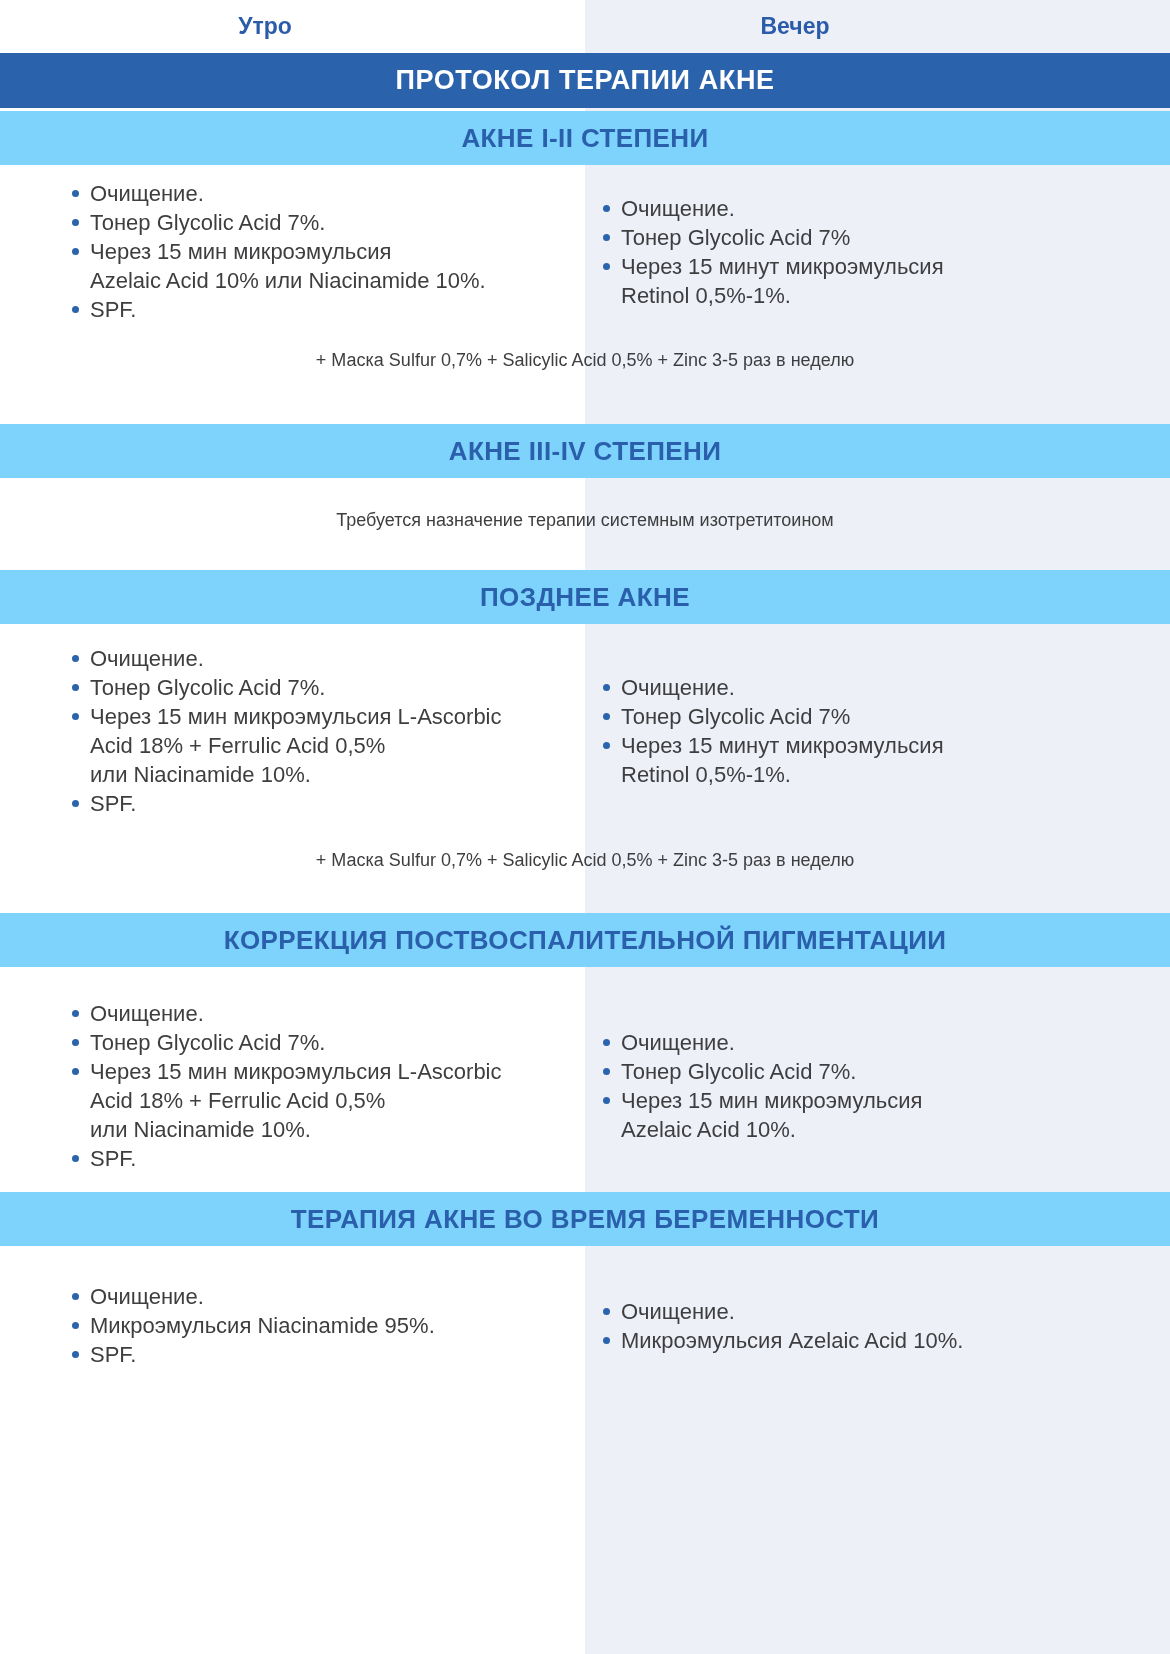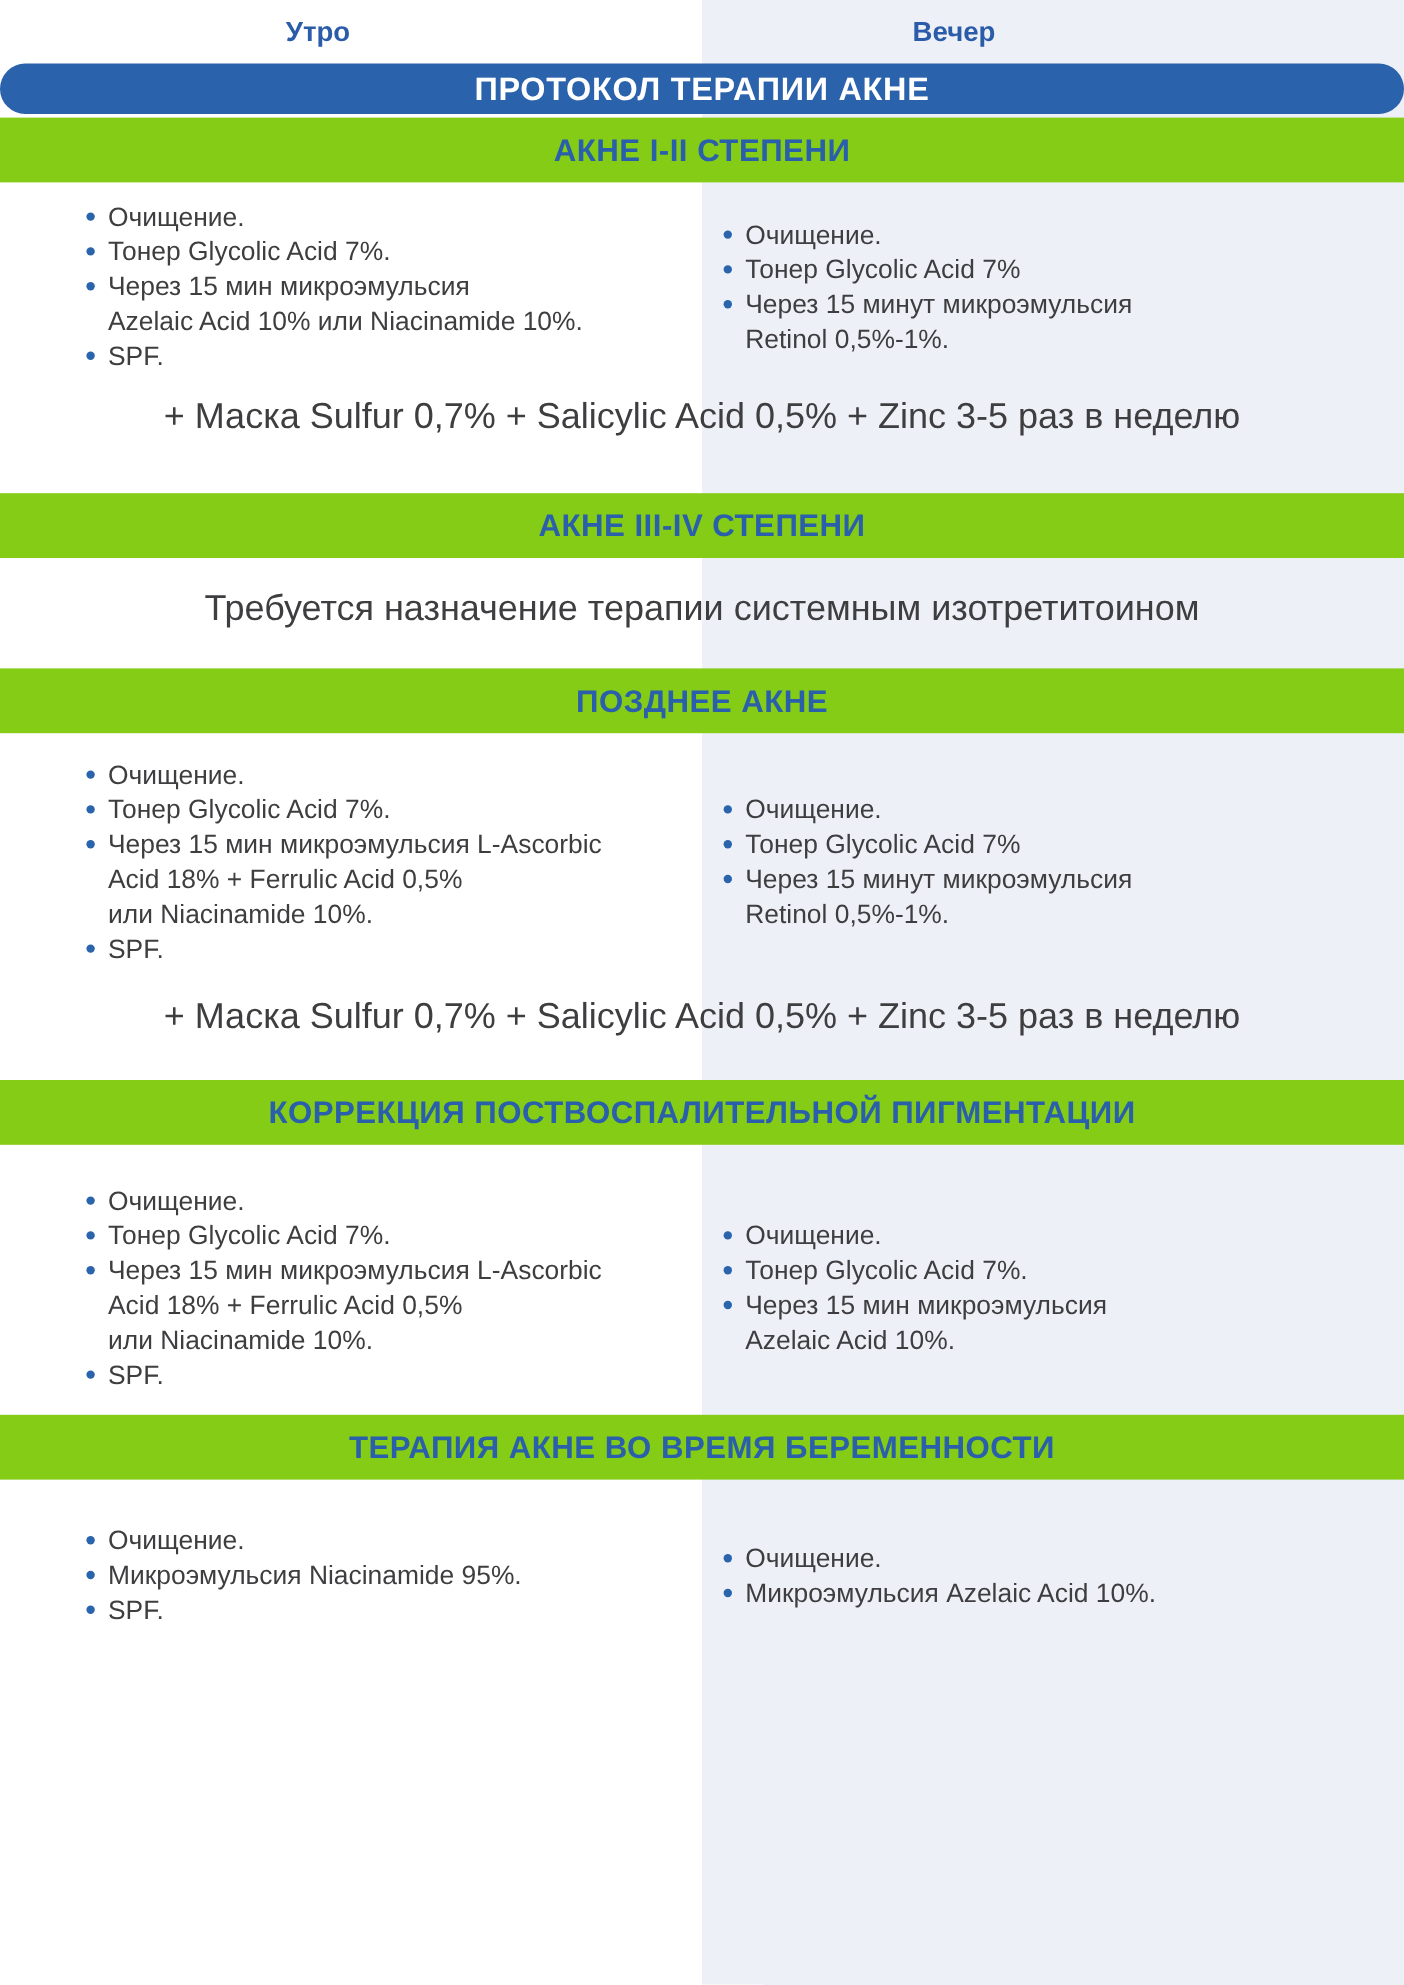--- a/index.html
+++ b/index.html
@@ -4,24 +4,24 @@
 <style>
   html,body{margin:0;padding:0;}
   body{width:1170px;font-family:"Liberation Sans",sans-serif;background:#ffffff;}
   .page{position:relative;width:1170px;height:1654px;overflow:hidden;background:#ffffff;}
   .right-bg{position:absolute;left:585px;top:0;width:585px;height:1654px;background:#eef0f7;}
   .content{position:relative;z-index:1;}
 
   .header-row{display:flex;height:53px;align-items:center;}
   .col-head{width:530px;text-align:center;color:#2b5ca9;font-weight:bold;font-size:23px;}
 
-  .banner{height:42px;background:#2b62ac;color:#ffffff;font-weight:bold;font-size:27px;
-          letter-spacing:0.6px;display:flex;align-items:center;justify-content:center;border-radius:21px;}
+  .banner{height:55px;background:#2b62ac;color:#ffffff;font-weight:bold;font-size:27px;
+          letter-spacing:0.6px;display:flex;align-items:center;justify-content:center;}
 
-  .band{height:54px;background:#84cc16;color:#2a5fab;font-weight:bold;font-size:26px;
+  .band{height:54px;background:#7dd3fc;color:#2a5fab;font-weight:bold;font-size:26px;
         letter-spacing:0.4px;display:flex;align-items:center;justify-content:center;text-align:center;}
   .band.s1{margin-top:3px;}
   .band.s2{margin-top:49px;}
   .band.s3{margin-top:35px;}
   .band.s4{margin-top:38px;}
   .band.s5{margin-top:19px;}
 
   .cols{display:flex;align-items:center;}
   .cols.s1{padding-top:14px;}
   .cols.s3{padding-top:20px;}
@@ -29,21 +29,21 @@
   .cols.s5{padding-top:36px;}
   .col{width:585px;box-sizing:border-box;}
   .col ul{list-style:none;margin:0;padding:0;}
   .col.morning ul{margin-left:70px;margin-right:30px;}
   .col.evening ul{margin-left:16px;margin-right:30px;}
   .col li{position:relative;padding-left:20px;font-size:22px;line-height:29px;color:#3e3e40;
           white-space:pre-line;}
   .col li::before{content:"";position:absolute;left:2px;top:11px;width:7px;height:7px;
           border-radius:50%;background:#2a64ad;}
 
-  .note{font-size:30px;line-height:29px;color:#3e3e40;text-align:center;}
+  .note{font-size:18px;line-height:29px;color:#3e3e40;text-align:center;}
   .note.s1{margin-top:22px;}
   .note.s2{margin-top:28px;}
   .note.s3{margin-top:28px;}
 </style>
 </head>
 <body>
 
 <div class="page">
   <div class="right-bg"></div>
   <div class="content">

